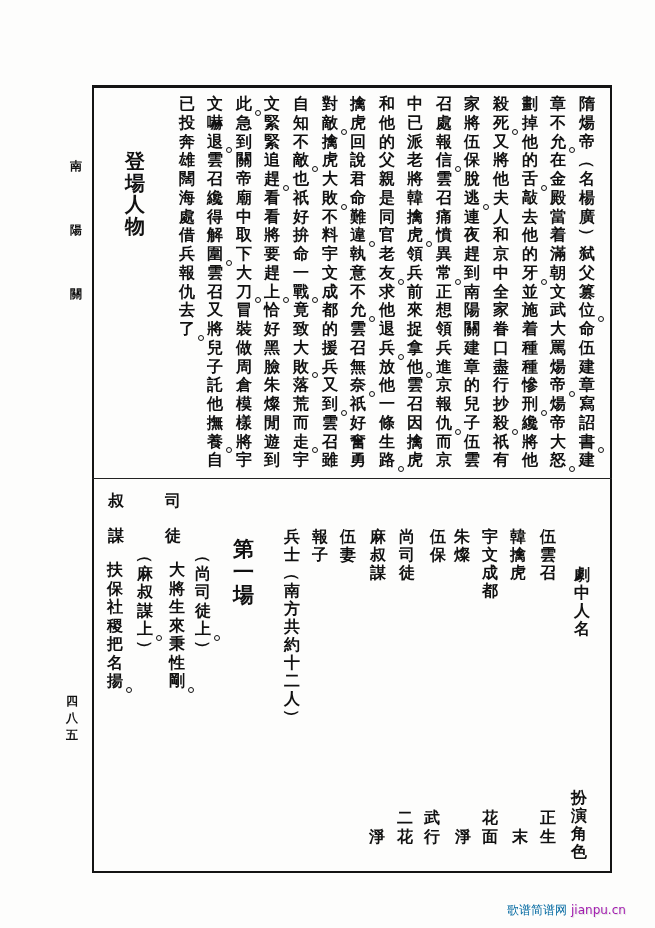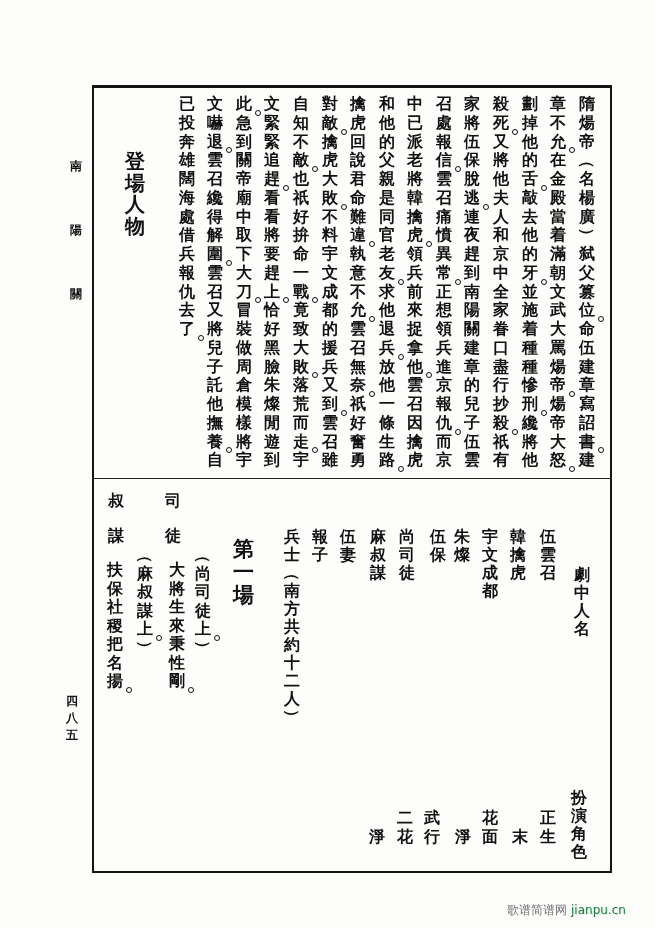--- a/index.html
+++ b/index.html
@@ -41,21 +41,21 @@
     .cast-name { --lh: 18px; top: 528px; }
     .cast-role { --lh: 18.5px; bottom: 82px; }
     .hdr { --lh: 18px; }
     .scene-title { --lh: 23px; --fs: 21px; }
     .speaker { --lh: 35px; }
     .line { --lh: 18.5px; }
     .watermark {
       position: absolute; left: 507px; top: 902px; font-size: 12px;
       font-family: "DejaVu Sans", sans-serif; white-space: nowrap;
     }
-    .wm-site { color: #737373; }
+    .wm-site { color: #0369a1; }
     .wm-domain { color: #d9622b; margin-left: 4px; text-shadow: 1px 1px 1px rgba(0,0,0,0.12); }
   </style>
 </head>
 <body>
 
 <div class="page">
 
   <div class="vt margin-title" style="left:66px;top:134px;">
       <span class="ch">南</span>
       <span class="ch">陽</span>
@@ -544,15 +544,15 @@
         <span class="ch">保</span>
         <span class="ch">社</span>
         <span class="ch">稷</span>
         <span class="ch">把</span>
         <span class="ch">名</span>
         <span class="ch">揚<span class="pd">。</span></span>
       </div>
   </div>
 
   <div class="watermark">
-    <span class="wm-site">歌谱简谱网</span><span class="wm-domain" style="color: #15803d;">jianpu.cn</span>
+    <span class="wm-site">歌谱简谱网</span><span class="wm-domain" style="color: #a21caf;">jianpu.cn</span>
   </div>
 </div>
 
 </body></html>

